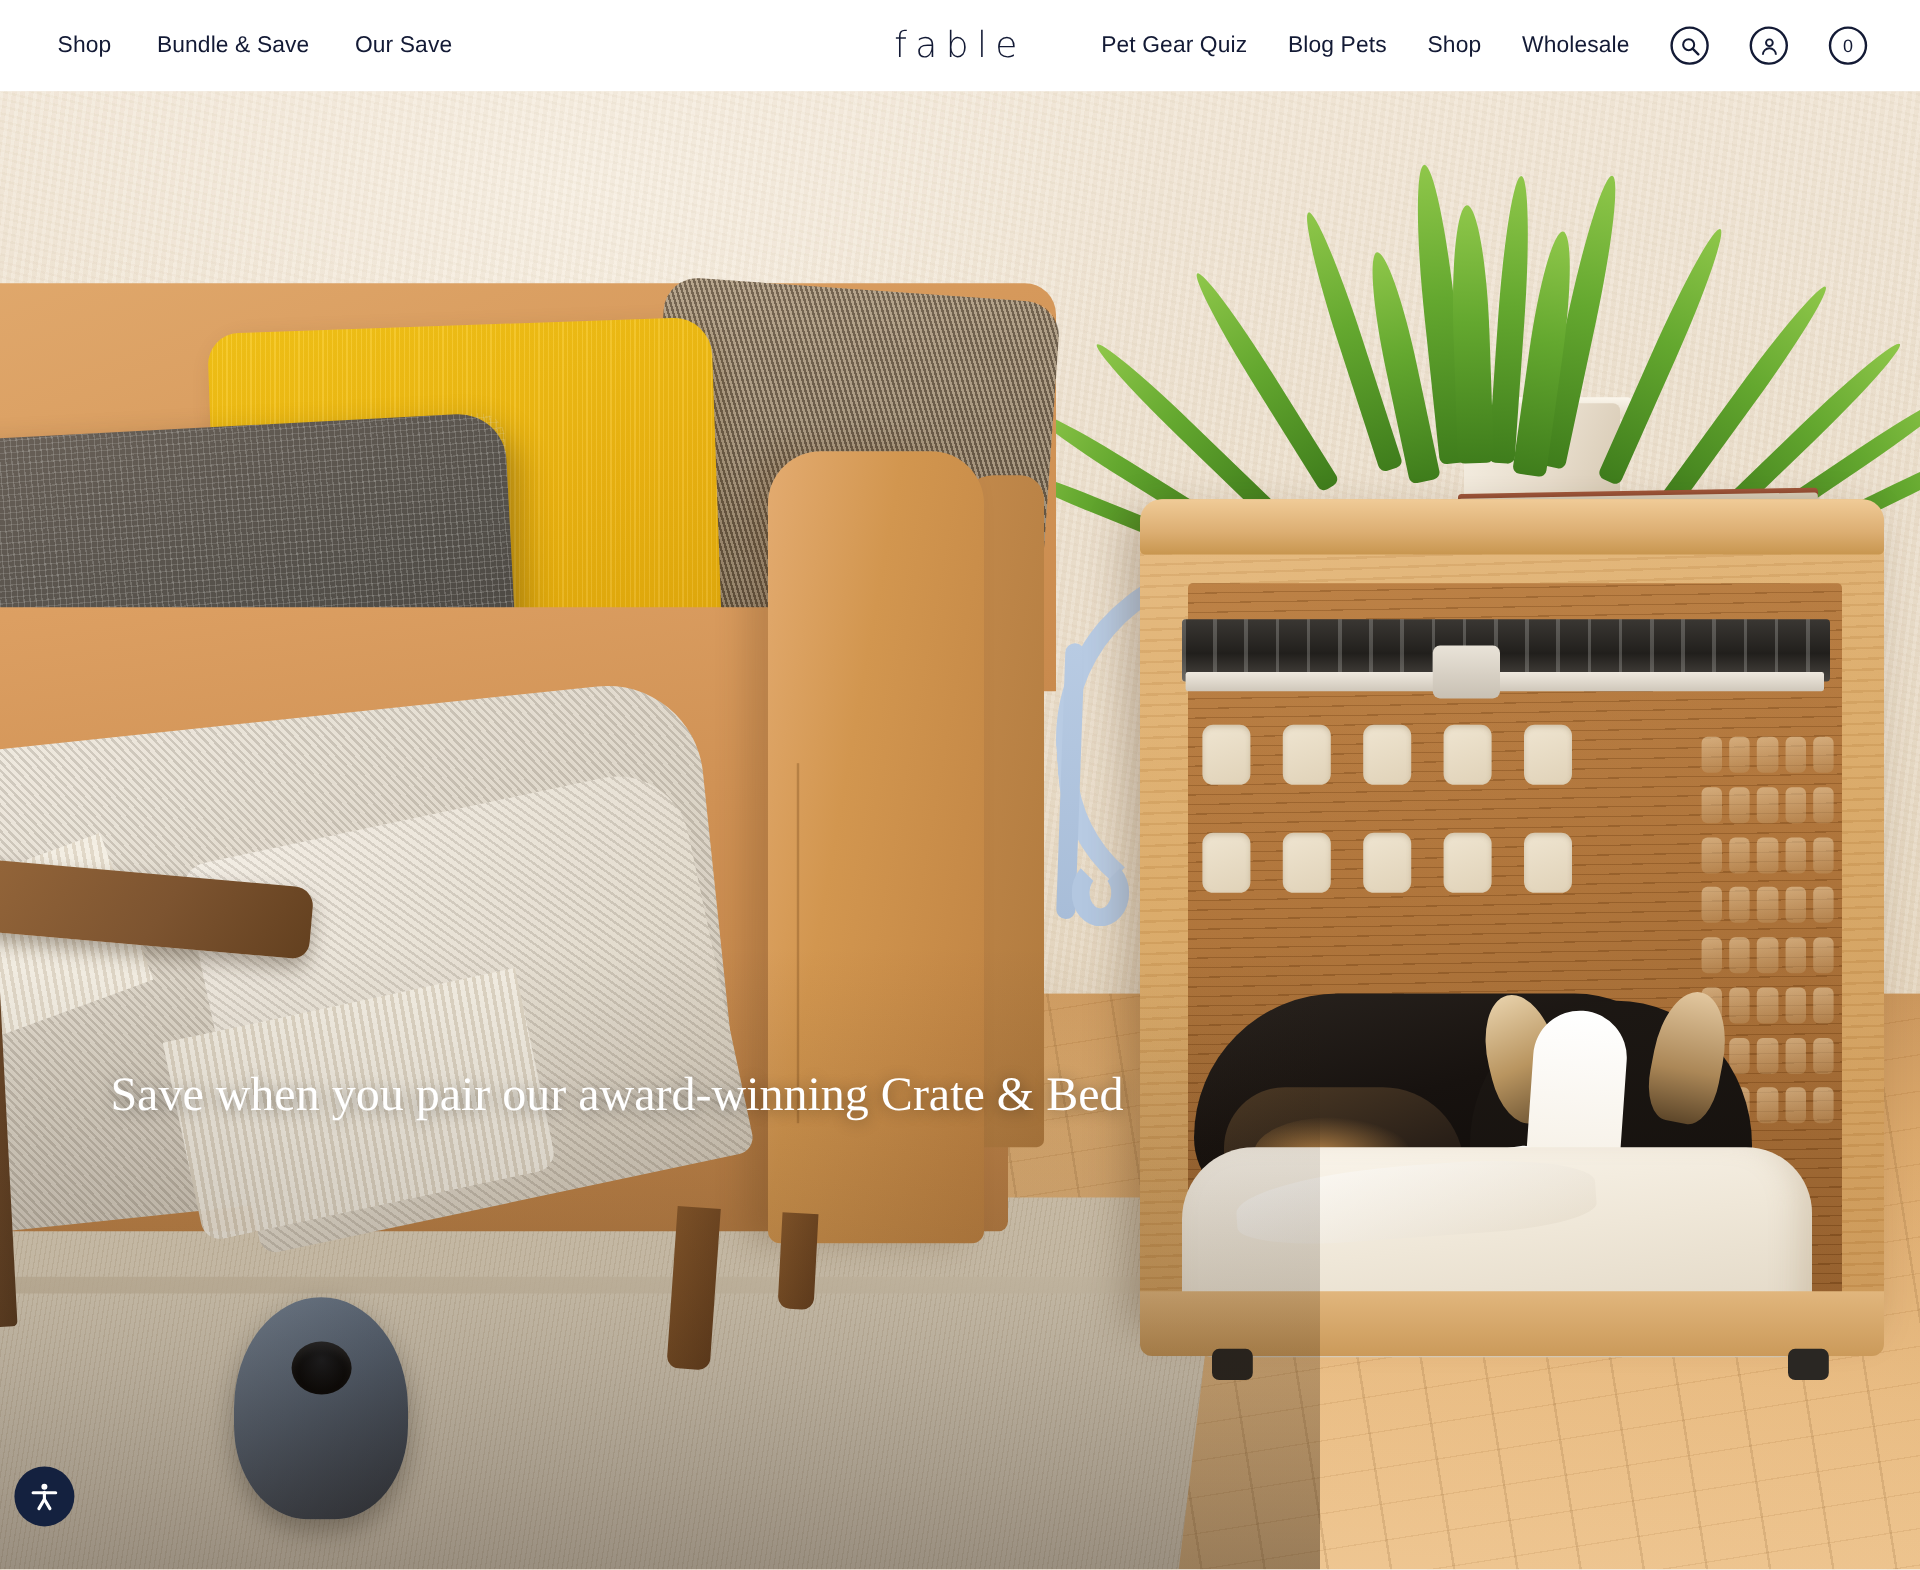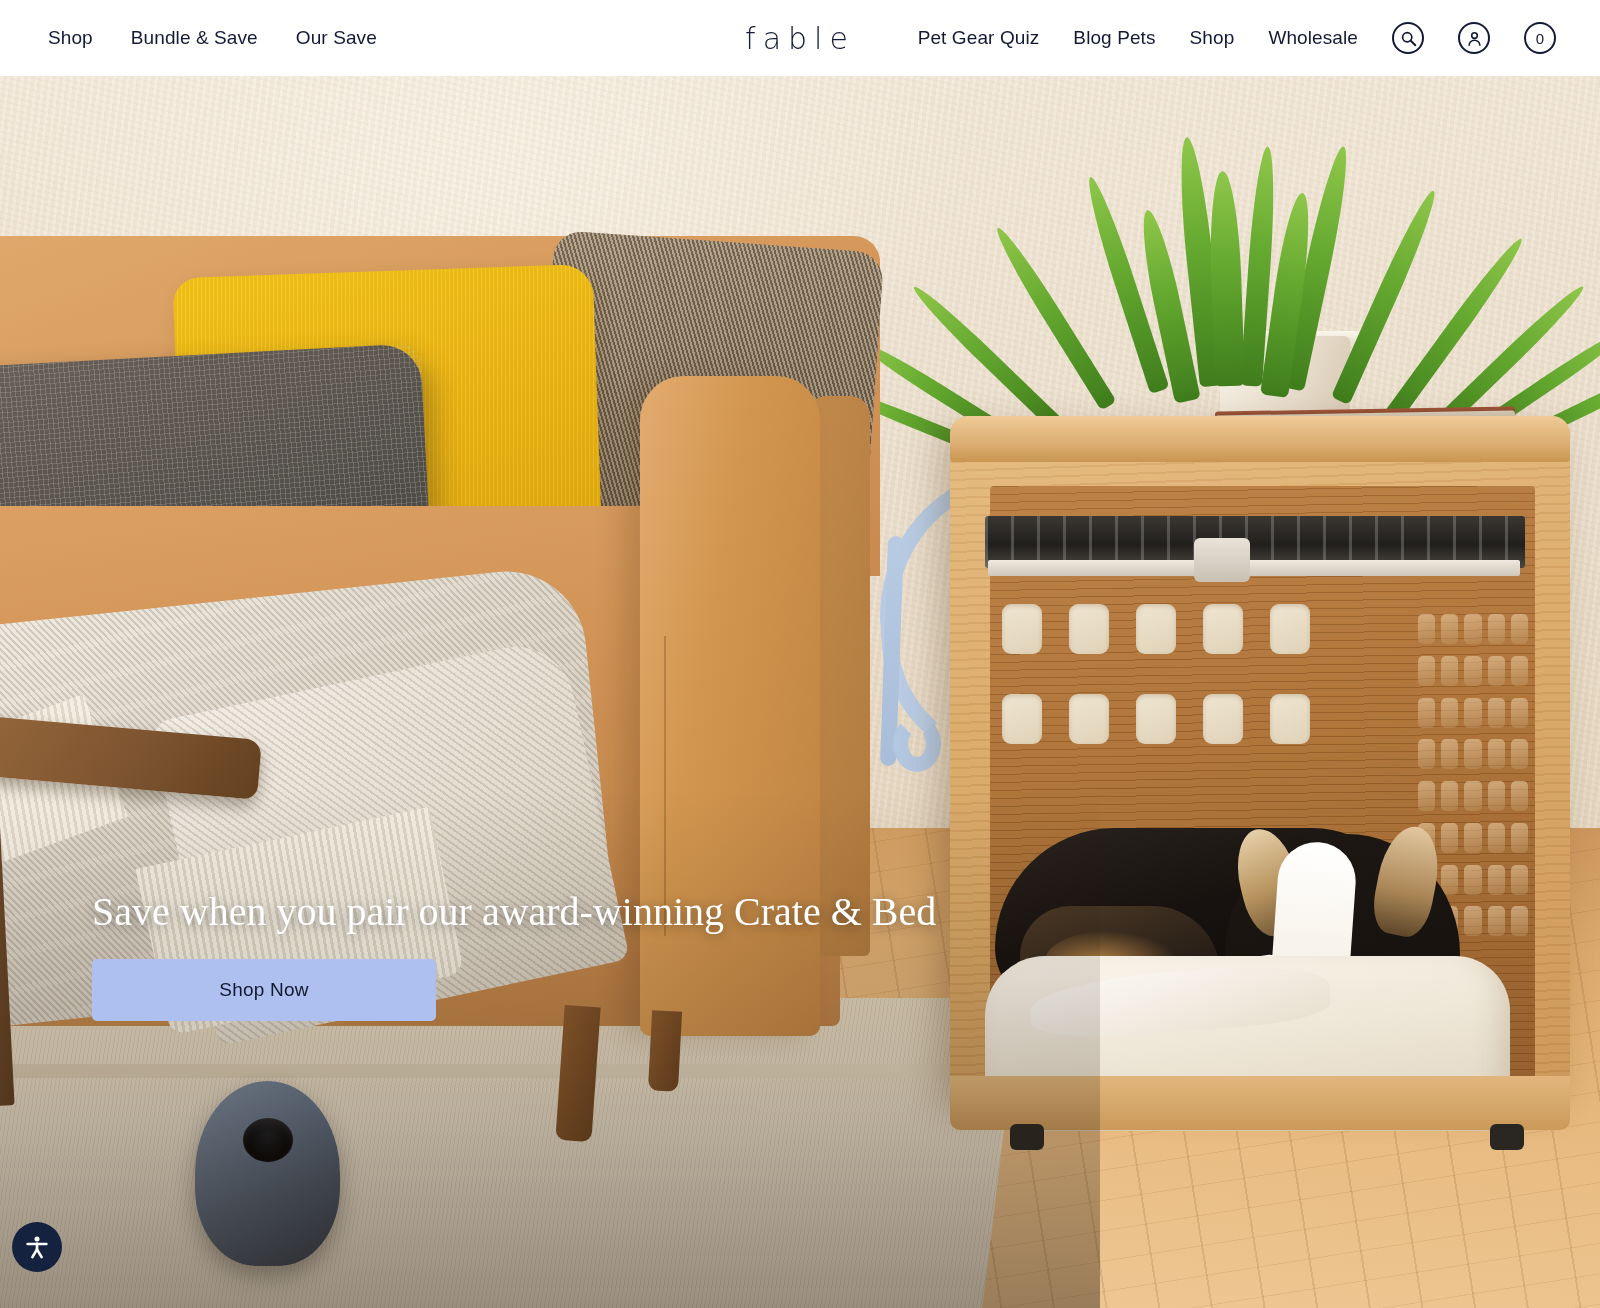--- a/index.html
+++ b/index.html
@@ -509,21 +509,21 @@
     text-shadow: 0 2px 14px rgba(0,0,0,0.35);
     margin-bottom: 18px;
   }
   .hero-sub {
     font-family: "Liberation Serif", serif;
     font-size: 40px;
     line-height: 1.22;
     color: #ffffff;
     text-shadow: 0 2px 12px rgba(0,0,0,0.4);
     max-width: 880px;
-    margin-bottom: 22px;
+    margin-bottom: 36px;
   }
   .shop-now {
     display: flex; align-items: center; justify-content: center;
     width: 344px; height: 62px;
     background: #aec0f0;
     border: none; border-radius: 5px;
     font-family: "Liberation Sans", sans-serif;
     font-size: 19px;
     color: #141a2e;
     cursor: pointer;
@@ -751,21 +751,20 @@
     <div class="caster c1"></div>
     <div class="caster c2"></div>
 
     <div class="toy"></div>
     <div class="toy-hole"></div>
 
     <div class="hero-shade"></div>
 
     <div class="hero-copy">
       <p class="hero-sub">Save when you pair our award-winning Crate &amp; Bed</p>
-      <button class="shop-now">Shop Now</button>
     </div>
   </div>
 
 
   <div class="a11y-btn">
     <svg width="28" height="28" viewBox="0 0 28 28" aria-hidden="true">
       <circle cx="14" cy="6" r="2.5" fill="#ffffff"></circle>
       <path d="M4.6 11 L23.4 11" stroke="#ffffff" stroke-width="2.6" stroke-linecap="round"></path>
       <path d="M14 10.5 L14 17" stroke="#ffffff" stroke-width="2.6" stroke-linecap="round"></path>
       <path d="M14 16.4 L9.4 24.2" stroke="#ffffff" stroke-width="2.6" stroke-linecap="round"></path>

